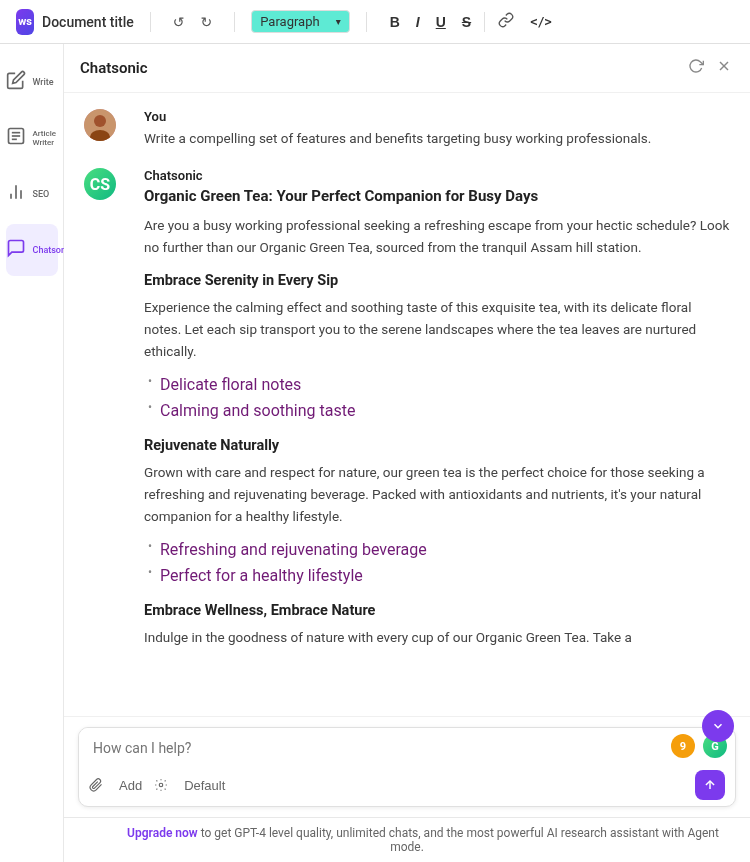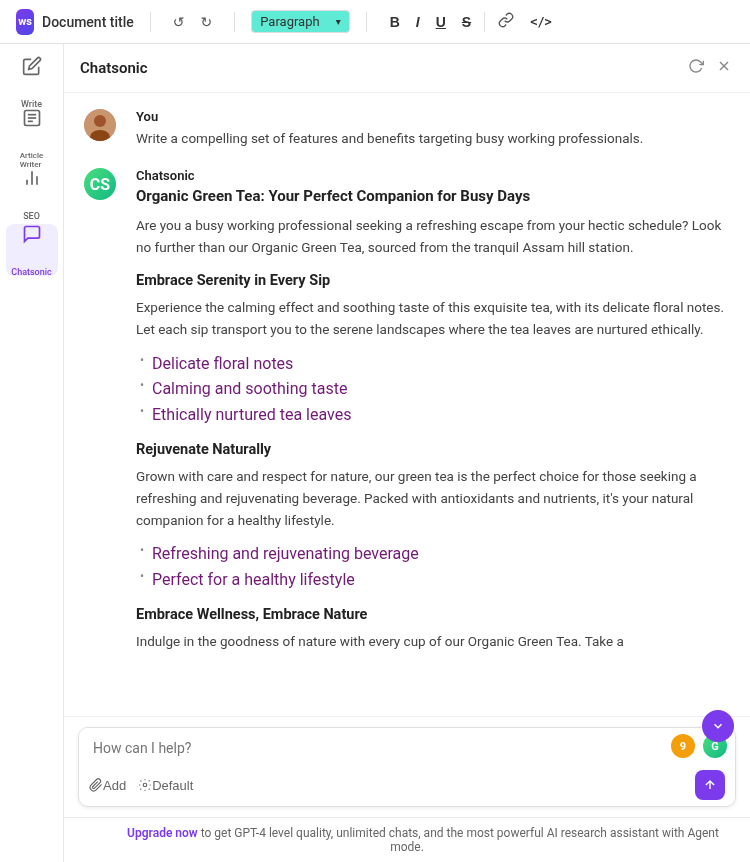--- a/index.html
+++ b/index.html
@@ -111,24 +111,24 @@
       flex-direction: column;
       align-items: center;
       padding: 12px 0;
       gap: 4px;
       flex-shrink: 0;
     }
     .sidebar-item {
       width: 52px;
       height: 52px;
       display: flex;
-      flex-direction: column;
-      align-items: center;
-      justify-content: center;
-      gap: 19px;
+      flex-direction: row;
+      align-items: center;
+      justify-content: flex-start;
+      gap: 7px;
       border-radius: 8px;
       cursor: pointer;
       color: #666;
     }
     .sidebar-item.active {
       background: #f0edff;
       color: #7c3aed;
     }
     .sidebar-item .si-icon {
       font-size: 18px;
@@ -186,21 +186,21 @@
 
     
     .chat-messages {
       flex: 1;
       overflow-y: auto;
       padding: 16px 20px;
     }
 
     .message {
       display: flex;
-      gap: 20px;
+      gap: 28px;
       margin-bottom: 20px;
     }
     .avatar {
       width: 32px;
       height: 32px;
       border-radius: 50%;
       flex-shrink: 0;
       overflow: hidden;
     }
     .avatar-user {
@@ -329,21 +329,21 @@
       align-items: center;
     }
     .input-action-btn {
       background: none;
       border: none;
       cursor: pointer;
       color: #666;
       font-size: 13px;
       display: flex;
       align-items: center;
-      gap: 0;
+      gap: 16px;
     }
     .input-icons-right {
       display: flex;
       gap: 8px;
       align-items: center;
     }
     .send-btn {
       width: 30px;
       height: 30px;
       border-radius: 8px;
@@ -519,21 +519,20 @@
               <div class="message-author">Chatsonic</div>
               <div class="response-content">
                 <h2>Organic Green Tea: Your Perfect Companion for Busy Days</h2>
                 <p>Are you a busy working professional seeking a refreshing escape from your hectic schedule? Look no further than our Organic Green Tea, sourced from the tranquil Assam hill station.</p>
 
                 <h3>Embrace Serenity in Every Sip</h3>
                 <p>Experience the calming effect and soothing taste of this exquisite tea, with its delicate floral notes. Let each sip transport you to the serene landscapes where the tea leaves are nurtured ethically.</p>
                 <ul>
                   <li>Delicate floral notes</li>
                   <li>Calming and soothing taste</li>
-                  <li>Ethically nurtured tea leaves</li>
                 </ul>
 
                 <h3>Rejuvenate Naturally</h3>
                 <p>Grown with care and respect for nature, our green tea is the perfect choice for those seeking a refreshing and rejuvenating beverage. Packed with antioxidants and nutrients, it's your natural companion for a healthy lifestyle.</p>
                 <ul>
                   <li>Refreshing and rejuvenating beverage</li>
                   <li>Perfect for a healthy lifestyle</li>
                 </ul>
 
                 <h3>Embrace Wellness, Embrace Nature</h3>

